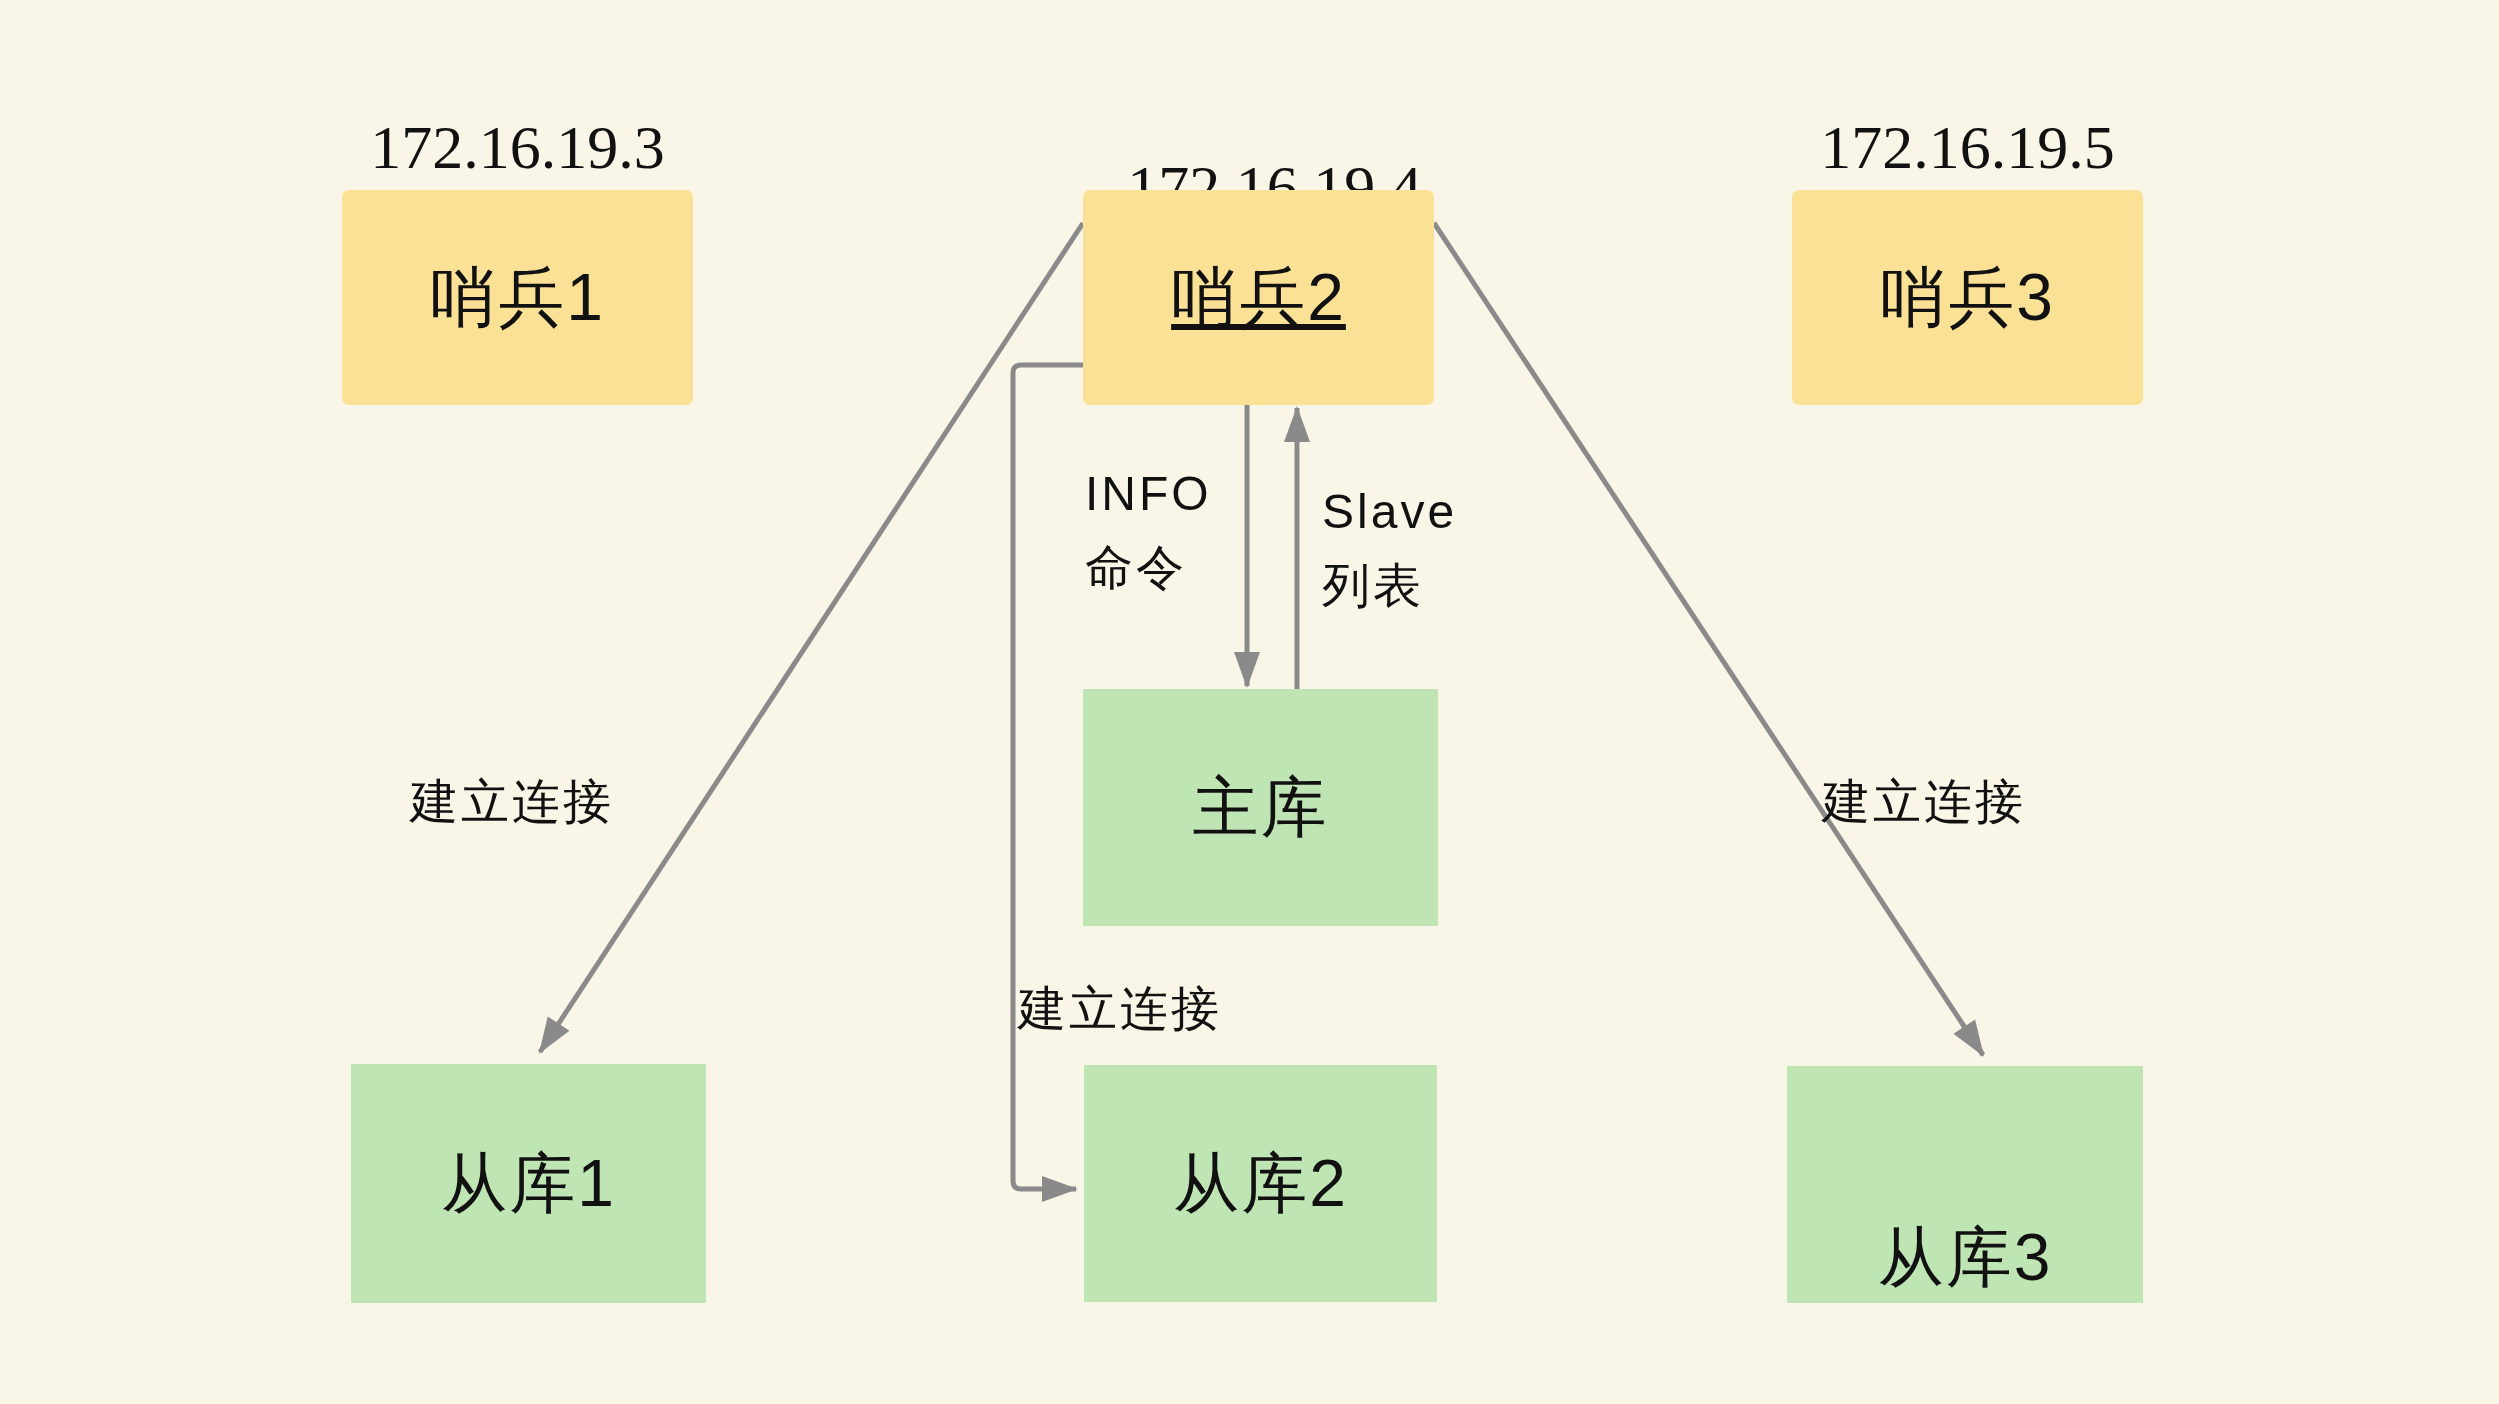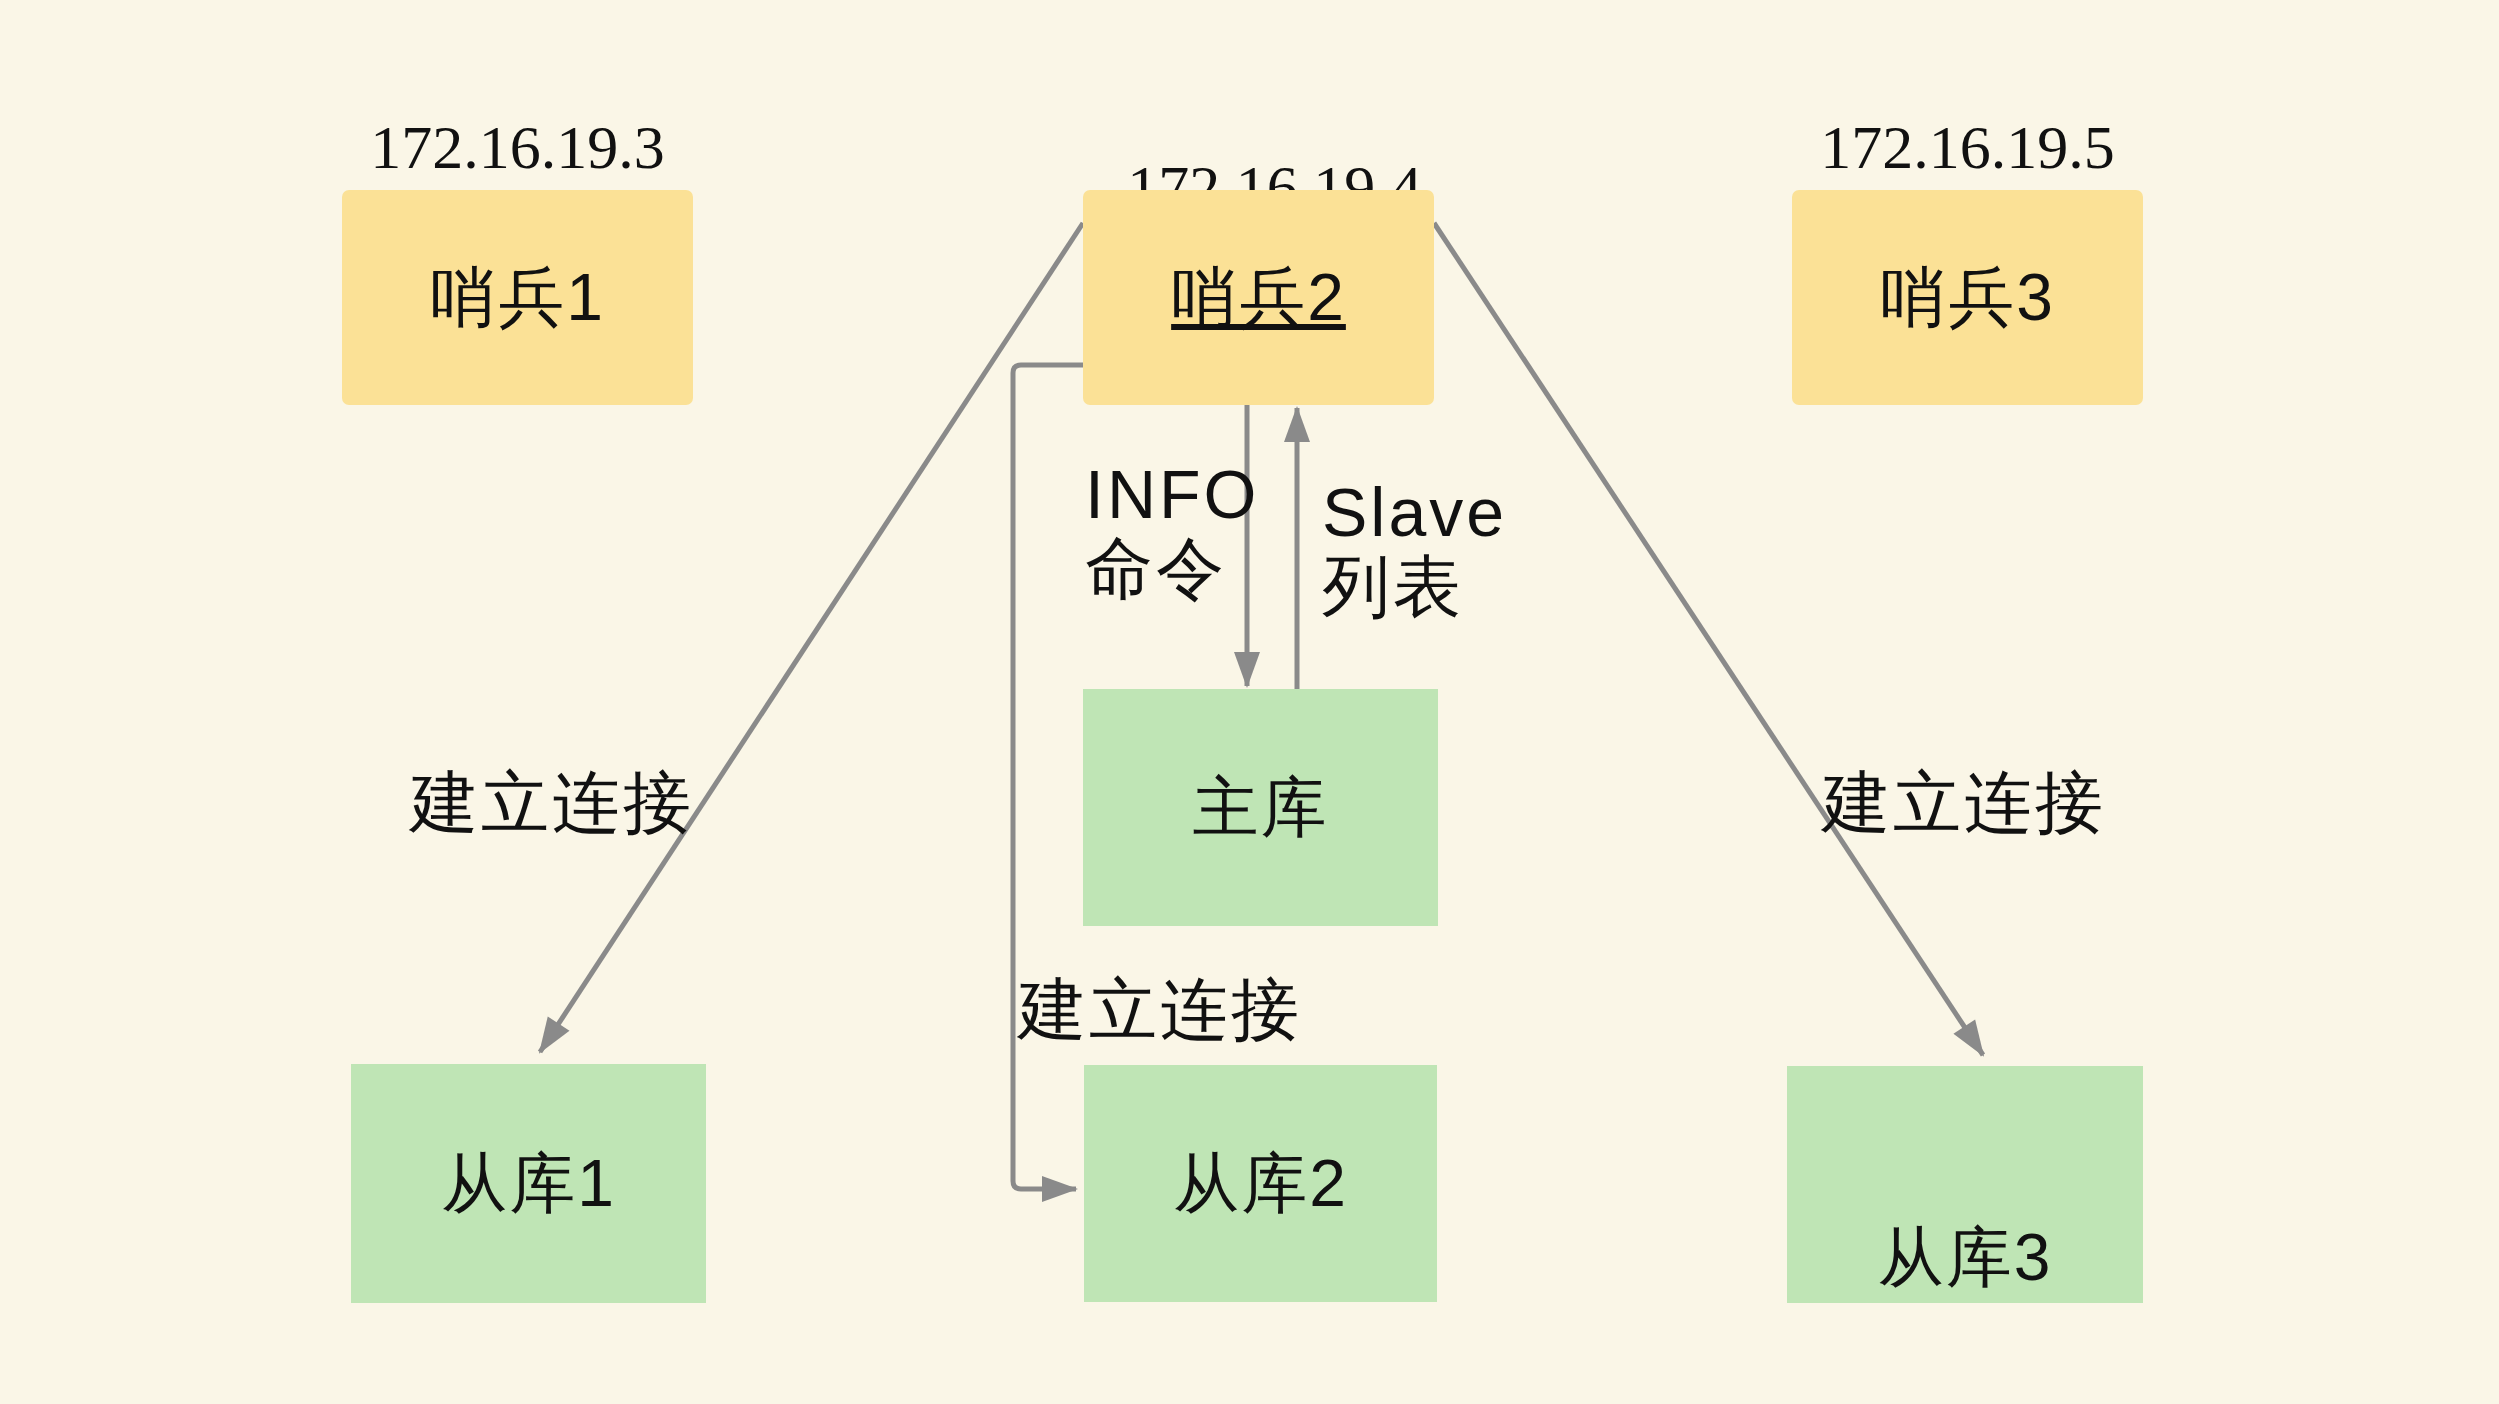--- a/index.html
+++ b/index.html
@@ -24,21 +24,21 @@
     display:flex;align-items:center;justify-content:center;
     font-size:66px;letter-spacing:2px;color:var(--text);
   }
   .node.sentinel{background:var(--sentinel-box);border-radius:7px;}
   .node.db{background:var(--db-box);}
   .ip-label{
     position:absolute;text-align:center;
     font-size:62px;color:var(--text);white-space:nowrap;font-family:Liberation Serif, serif;
   }
   .edge-label{
-    position:absolute;font-size:68px;line-height:74px;
+    position:absolute;font-size:48px;line-height:74px;
     letter-spacing:3px;color:var(--text);white-space:nowrap;
   }
   
   #node-sentinel1{left:342px;top:190px;width:351px;height:215px;}
   #node-sentinel2{left:1083px;top:190px;width:351px;height:215px;text-decoration:underline;}
   #node-sentinel3{left:1792px;top:190px;width:351px;height:215px;}
   #node-master  {left:1083px;top:689px;width:355px;height:237px;}
   #node-slave1  {left:351px; top:1064px;width:355px;height:239px;}
   #node-slave2  {left:1084px;top:1065px;width:353px;height:237px;align-items:center;}
   #node-slave3  {left:1787px;top:1066px;width:356px;height:237px;align-items:flex-end;}

